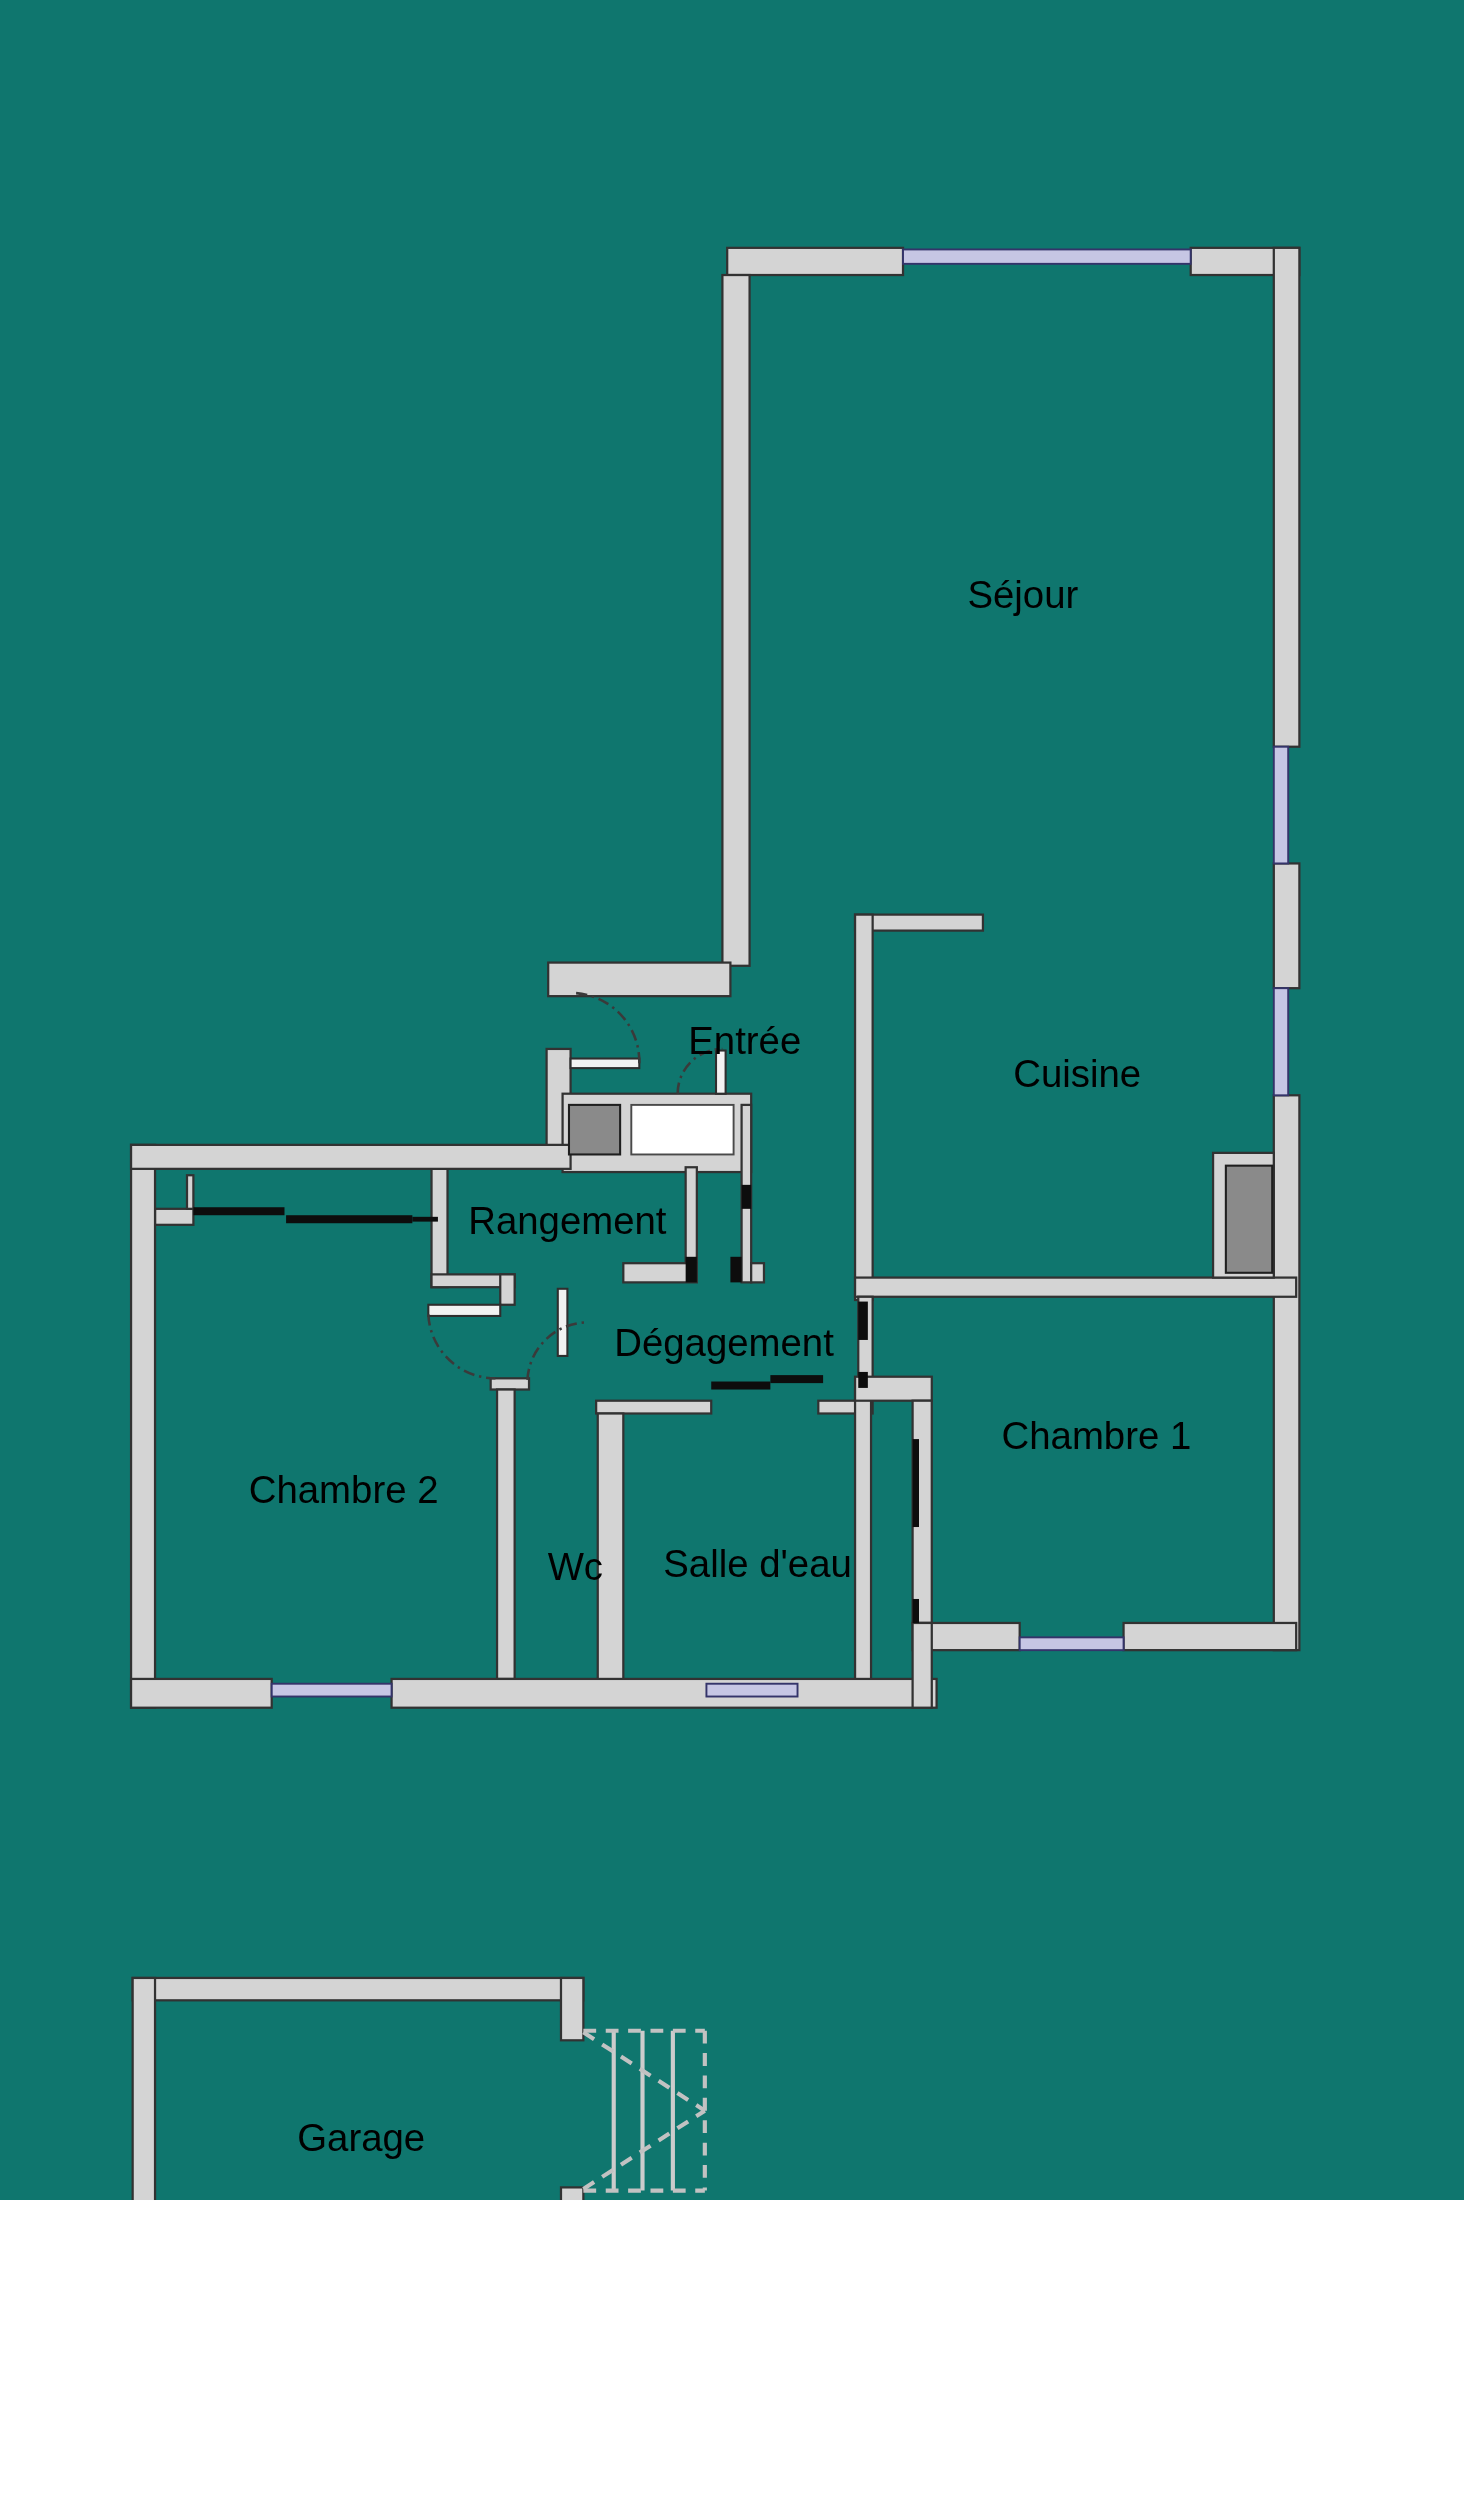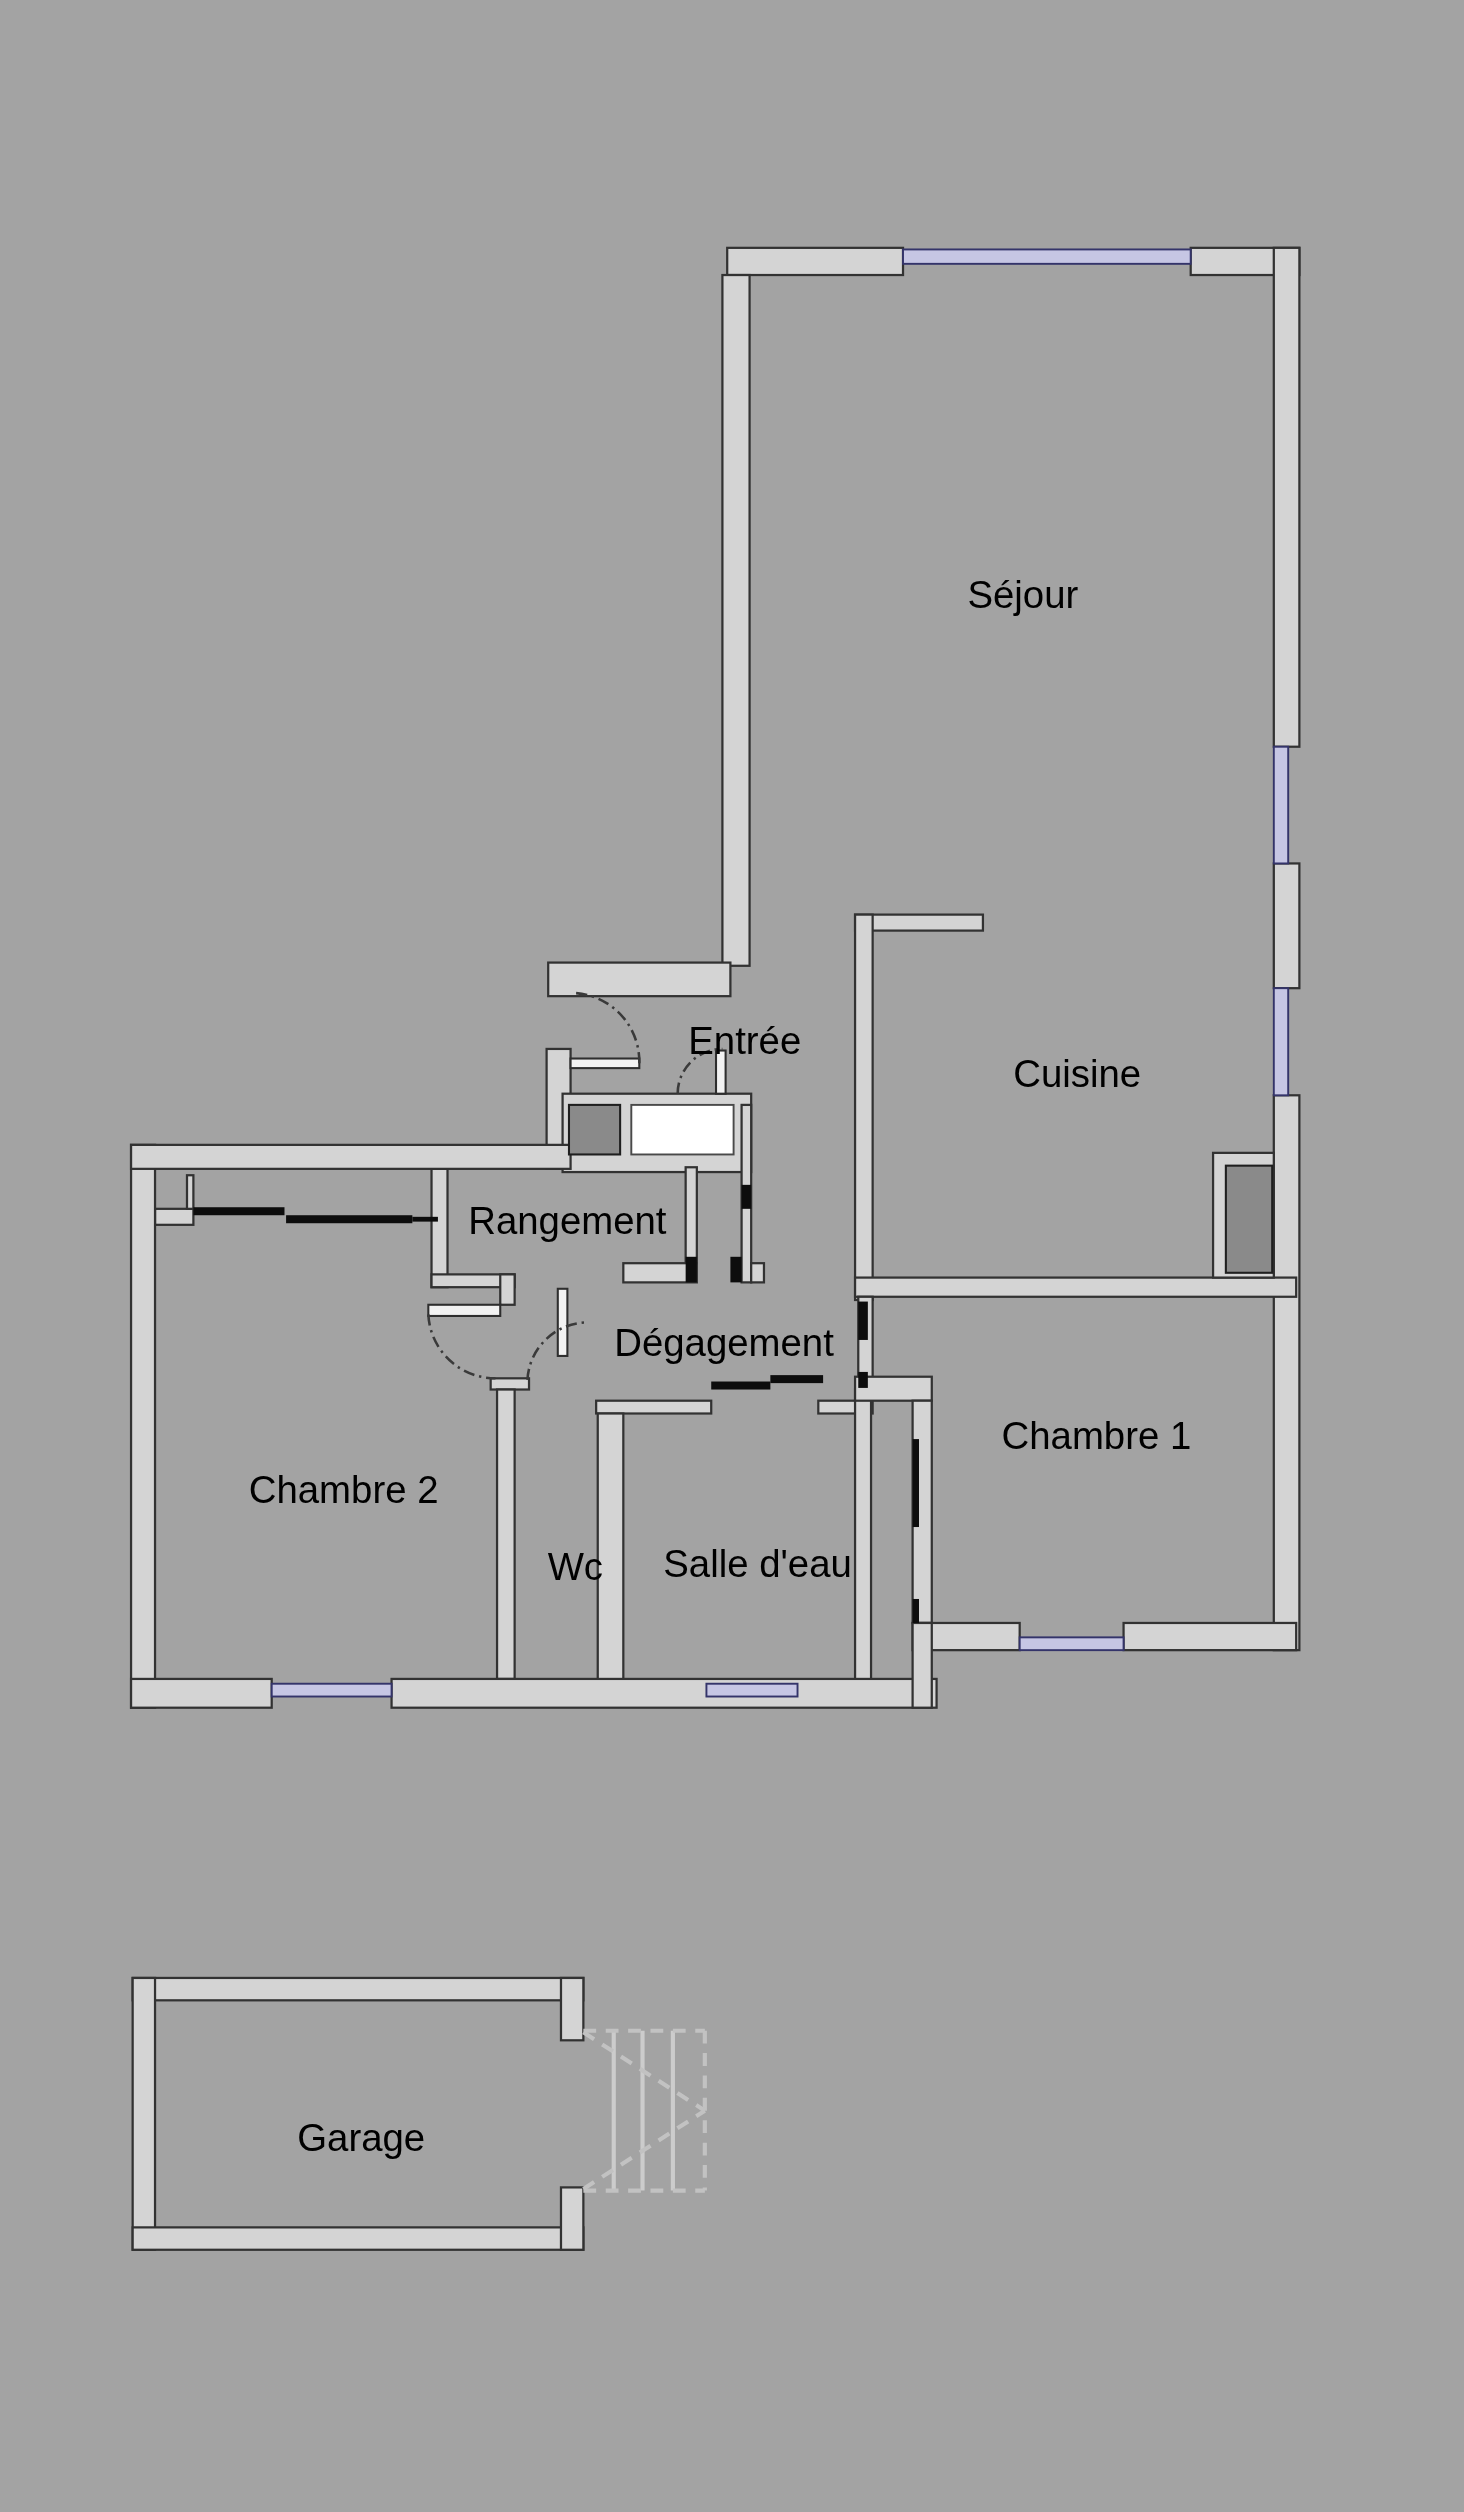--- a/index.html
+++ b/index.html
@@ -1,16 +1,16 @@
 <!DOCTYPE html>
 <html style="font-size:14.6px"><head>
 <meta charset="utf-8">
 <style>
   html,body{margin:0;padding:0;background:#ffffff;}
-  .stage{position:relative;width:1464px;height:2512px;background:#a3a3a3;overflow:hidden;
+  .stage{position:relative;width:1464px;height:2200px;background:#0f766e;overflow:hidden;
          font-family:"Liberation Sans", sans-serif;}
   svg{position:absolute;left:0;top:0;display:block;}
   .wall{fill:#d4d4d4;stroke:#323232;stroke-width:1.4;}
   .leaf{fill:#f2f2f2;stroke:#2e2e2e;stroke-width:1.3;}
   .fixture{fill:#8a8a8a;stroke:#1f1f1f;stroke-width:1.3;}
   .white-inner{fill:#ffffff;stroke:#4a4a4a;stroke-width:1.2;}
   .window{fill:#c6c6e4;stroke:#34346a;stroke-width:1.2;}
   .bold-seg{fill:#0d0d0d;stroke:none;}
   .door-arc{fill:none;stroke:#3a3a3a;stroke-width:1.6;stroke-dasharray:7 3 1.5 3;}
   .stair-dash{stroke:#c2c2c2;stroke-width:2.6;fill:none;stroke-dasharray:8 6;}

